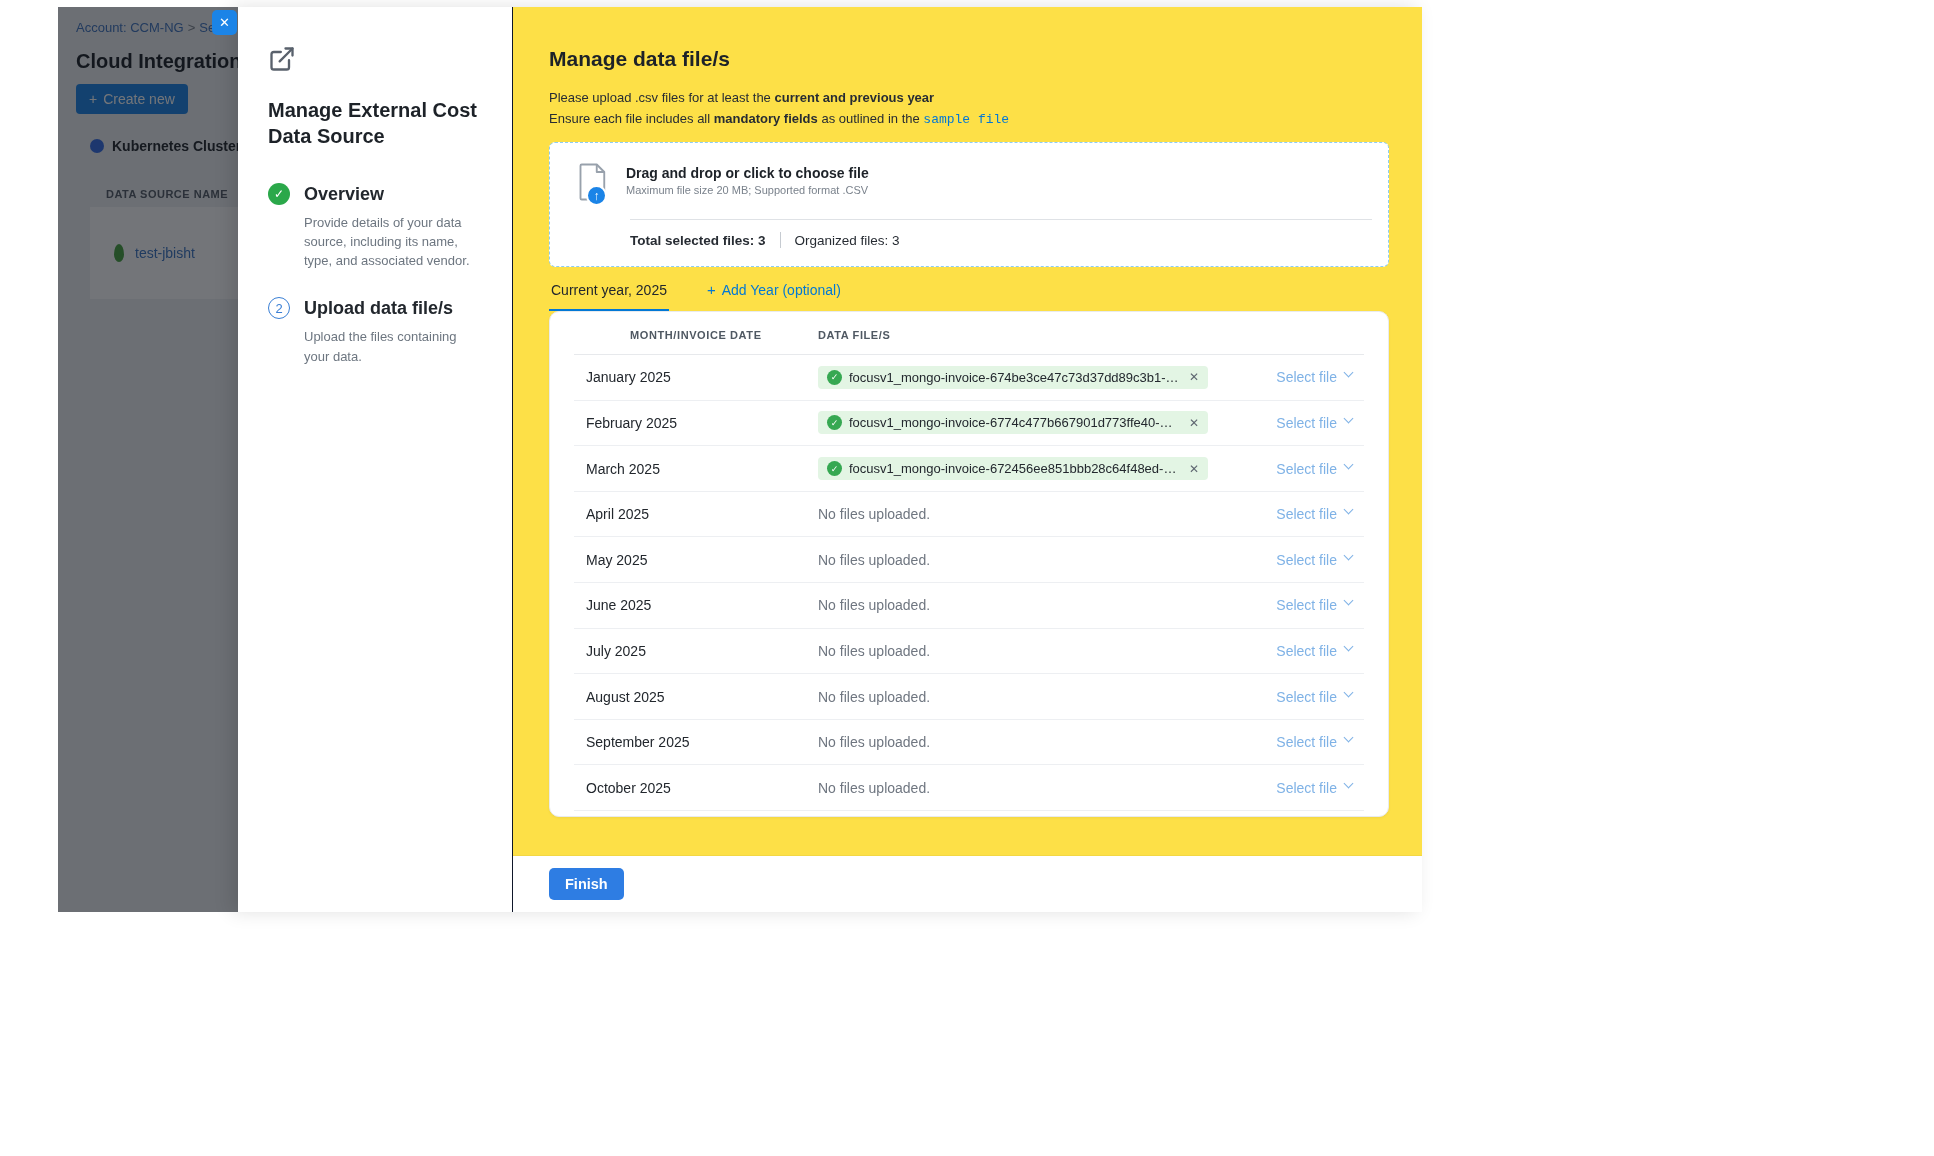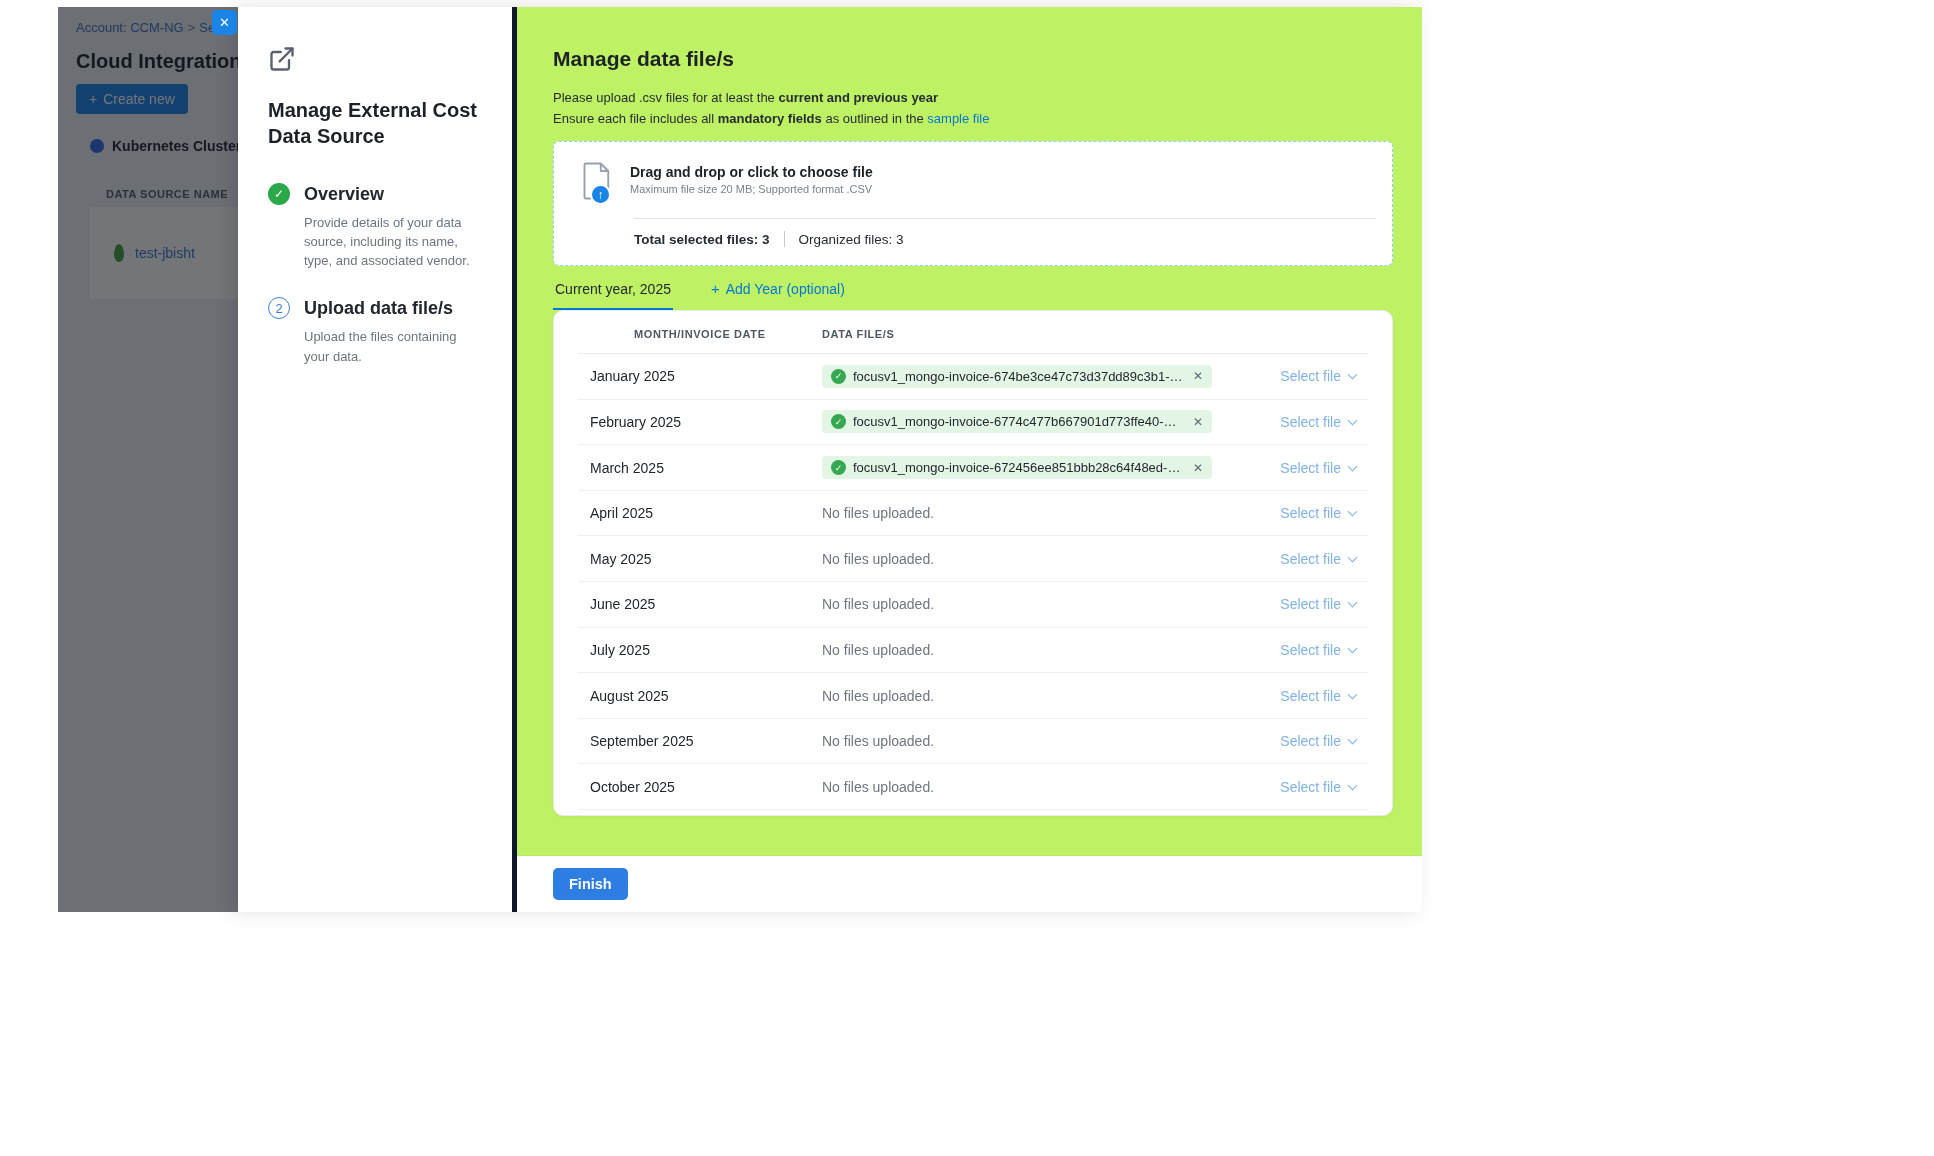--- a/index.html
+++ b/index.html
@@ -34,26 +34,26 @@
   .ext-icon { color:#59616c; margin-bottom:24px; display:block; }
   .wizard-title { font-size:20px; font-weight:700; color:#1d2228; line-height:1.32; margin-bottom:34px; }
   .step { display:flex; gap:14px; margin-bottom:28px; }
   .step-ico { width:22px; height:22px; border-radius:50%; flex:none; display:flex; align-items:center; justify-content:center; margin-top:-1px; }
   .step-ico.done { background:#2ba84a; color:#fff; font-size:12px; }
   .step-ico.todo { background:#fff; border:1.5px solid #3a7fd5; color:#3a7fd5; font-size:13px; }
   .step-label { font-size:18px; font-weight:700; color:#22272d; }
   .step-desc { font-size:13px; color:#6d7680; line-height:1.48; margin-top:8px; max-width:172px; }
 
   
-  .right-pane { flex:1; background:#bef264; border-left:5px solid #0f172a; position:relative; overflow:hidden; }
+  .right-pane { flex:1; background:#fde047; border-left:1px solid #0f172a; position:relative; overflow:hidden; }
   .right-inner { padding:40px 34px 0 36px; height:calc(100% - 56px); overflow:hidden; }
   .panel-title { font-size:21px; font-weight:700; color:#1d2228; }
   .intro { margin-top:16px; font-size:13px; color:#272c33; line-height:1.62; }
   .intro b { font-weight:700;text-align:center; }
-  .link { color:#0278d5; cursor:pointer; }
+  .link { color:#0278d5; cursor:pointer;font-family:Liberation Mono, monospace; }
 
   .dropzone { margin-top:12px; width:840px; background:#ffffff; border:1px dashed #8ecdf2; border-radius:6px; padding:20px 16px 10px 28px; cursor:pointer; }
   .dz-top { display:flex; gap:14px; align-items:flex-start; }
   .doc-wrap { position:relative; width:34px; height:40px; flex:none; }
   .doc-badge { position:absolute; left:8px; bottom:-3px; width:21px; height:21px; border-radius:50%; background:#1b84e7; color:#fff;
     font-size:12px; display:flex; align-items:center; justify-content:center; border:2px solid #fff; }
   .dz-line1 { font-size:14px; font-weight:700; color:#1d2228; margin-top:2px; }
   .dz-line2 { font-size:11px; color:#7a828c; margin-top:3px; }
   .dz-divider { margin:16px 0 0 52px; border-top:1px solid #dfe2e6; }
   .dz-stats { margin-left:52px; display:flex; align-items:center; gap:14px; padding:12px 0 8px; font-size:13.5px; color:#272c33; }
@@ -75,21 +75,21 @@
   .th-file { flex:1; }
   .trow { display:flex; align-items:center; height:45.6px; border-bottom:1px solid #edeff2; padding:0 12px; }
   .cell.month { width:232px; flex:none; font-size:14px; color:#22272d; }
   .cell.file { flex:1; display:flex; align-items:center; }
   .empty-text { font-size:14px; color:#6f7680; }
   .chip { display:inline-flex; align-items:center; gap:7px; background:#e3f5e4; border-radius:4px; padding:4px 9px; font-size:13px; color:#23282e; max-width:390px; }
   .chip-check { width:15px; height:15px; border-radius:50%; background:#36a852; color:#fff; font-size:9px; display:flex; align-items:center; justify-content:center; flex:none; }
   .chip-name { white-space:nowrap; overflow:hidden; text-overflow:ellipsis; }
   .chip-x { color:#5f6771; font-size:12px; margin-left:3px; cursor:pointer; flex:none; }
   .cell.select { width:118px; flex:none; display:flex; justify-content:flex-end; }
-  .select-btn { background:none; border:none; color:#7fb2e6; font-size:14px; display:flex; align-items:center; gap:8px; cursor:pointer; }
+  .select-btn { background:none; border:none; color:#7fb2e6; font-size:14px; display:flex; gap:8px; cursor:pointer; }
   .chev { display:inline-block; width:7px; height:7px; border-right:1.5px solid currentColor; border-bottom:1.5px solid currentColor;
     transform:rotate(45deg); margin-bottom:3px; }
 
   .drawer-footer { position:absolute; left:0; right:0; bottom:0; height:56px; background:#ffffff; display:flex; align-items:center; padding-left:36px;
     box-shadow:0 -1px 0 rgba(0,0,0,.04); }
   .finish-btn { background:#2e7de3; color:#fff; border:none; border-radius:5px; font-size:14.5px; font-weight:700; padding:8px 16px; cursor:pointer; }
 </style>
 </head>
 <body>
 

